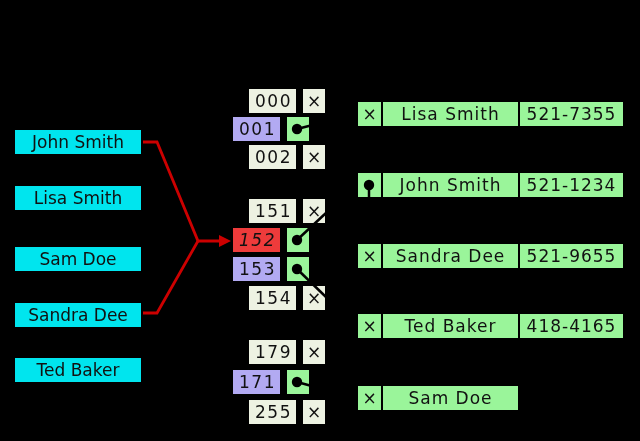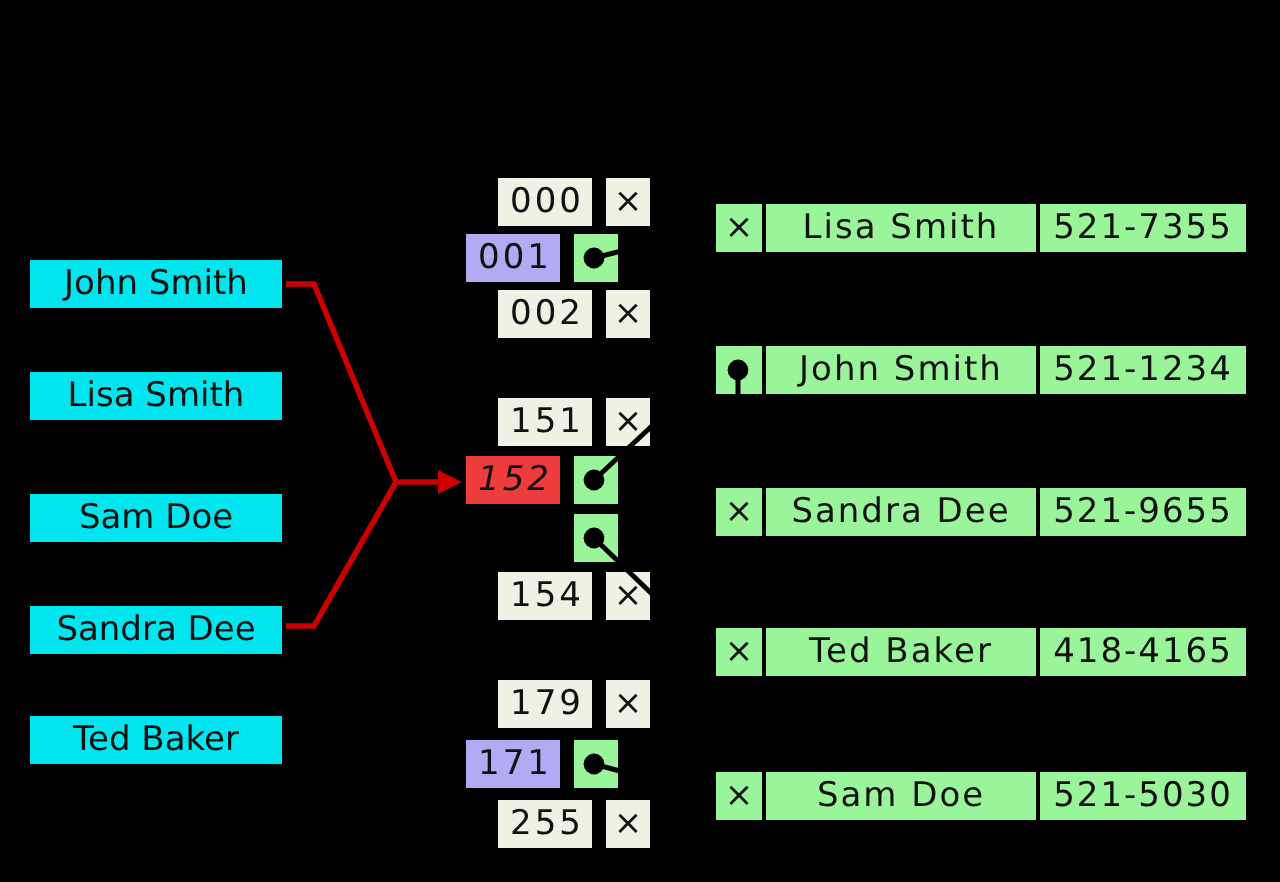--- a/index.html
+++ b/index.html
@@ -69,20 +69,21 @@
   <div class="bgroup gap1" style="top:197px">
     <div class="brow">
       <div class="bnum box fill-default">151</div>
       <div class="bptr box fill-default">×</div>
     </div>
     <div class="brow">
       <div class="bnum box fill-red">152</div>
       <div class="bptr box fill-green"></div>
     </div>
     <div class="brow">
+      <div class="bnum box fill-lav">153</div>
       <div class="bptr box fill-green"></div>
     </div>
     <div class="brow">
       <div class="bnum box fill-default">154</div>
       <div class="bptr box fill-default">×</div>
     </div>
   </div>
 
   <div class="bgroup gap2" style="top:338px">
     <div class="brow">
@@ -115,21 +116,20 @@
     <div class="box ephone">521-9655</div>
   </div>
   <div class="entry" style="top:312px">
     <div class="box eptr">×</div>
     <div class="box ename">Ted Baker</div>
     <div class="box ephone">418-4165</div>
   </div>
   <div class="entry" style="top:384px">
     <div class="box eptr">×</div>
     <div class="box ename">Sam Doe</div>
-    <div class="box ephone">521-5030</div>
   </div>
 
   <svg class="overlay" viewBox="0 0 640 441">
     <g class="chain">
       <line x1="297" y1="129" x2="356" y2="114"></line>
       <line x1="297" y1="240" x2="356" y2="185"></line>
       <line x1="297" y1="269" x2="356" y2="326"></line>
       <line x1="297" y1="382" x2="356" y2="398"></line>
       <line x1="369" y1="185" x2="369" y2="242"></line>
     </g>

